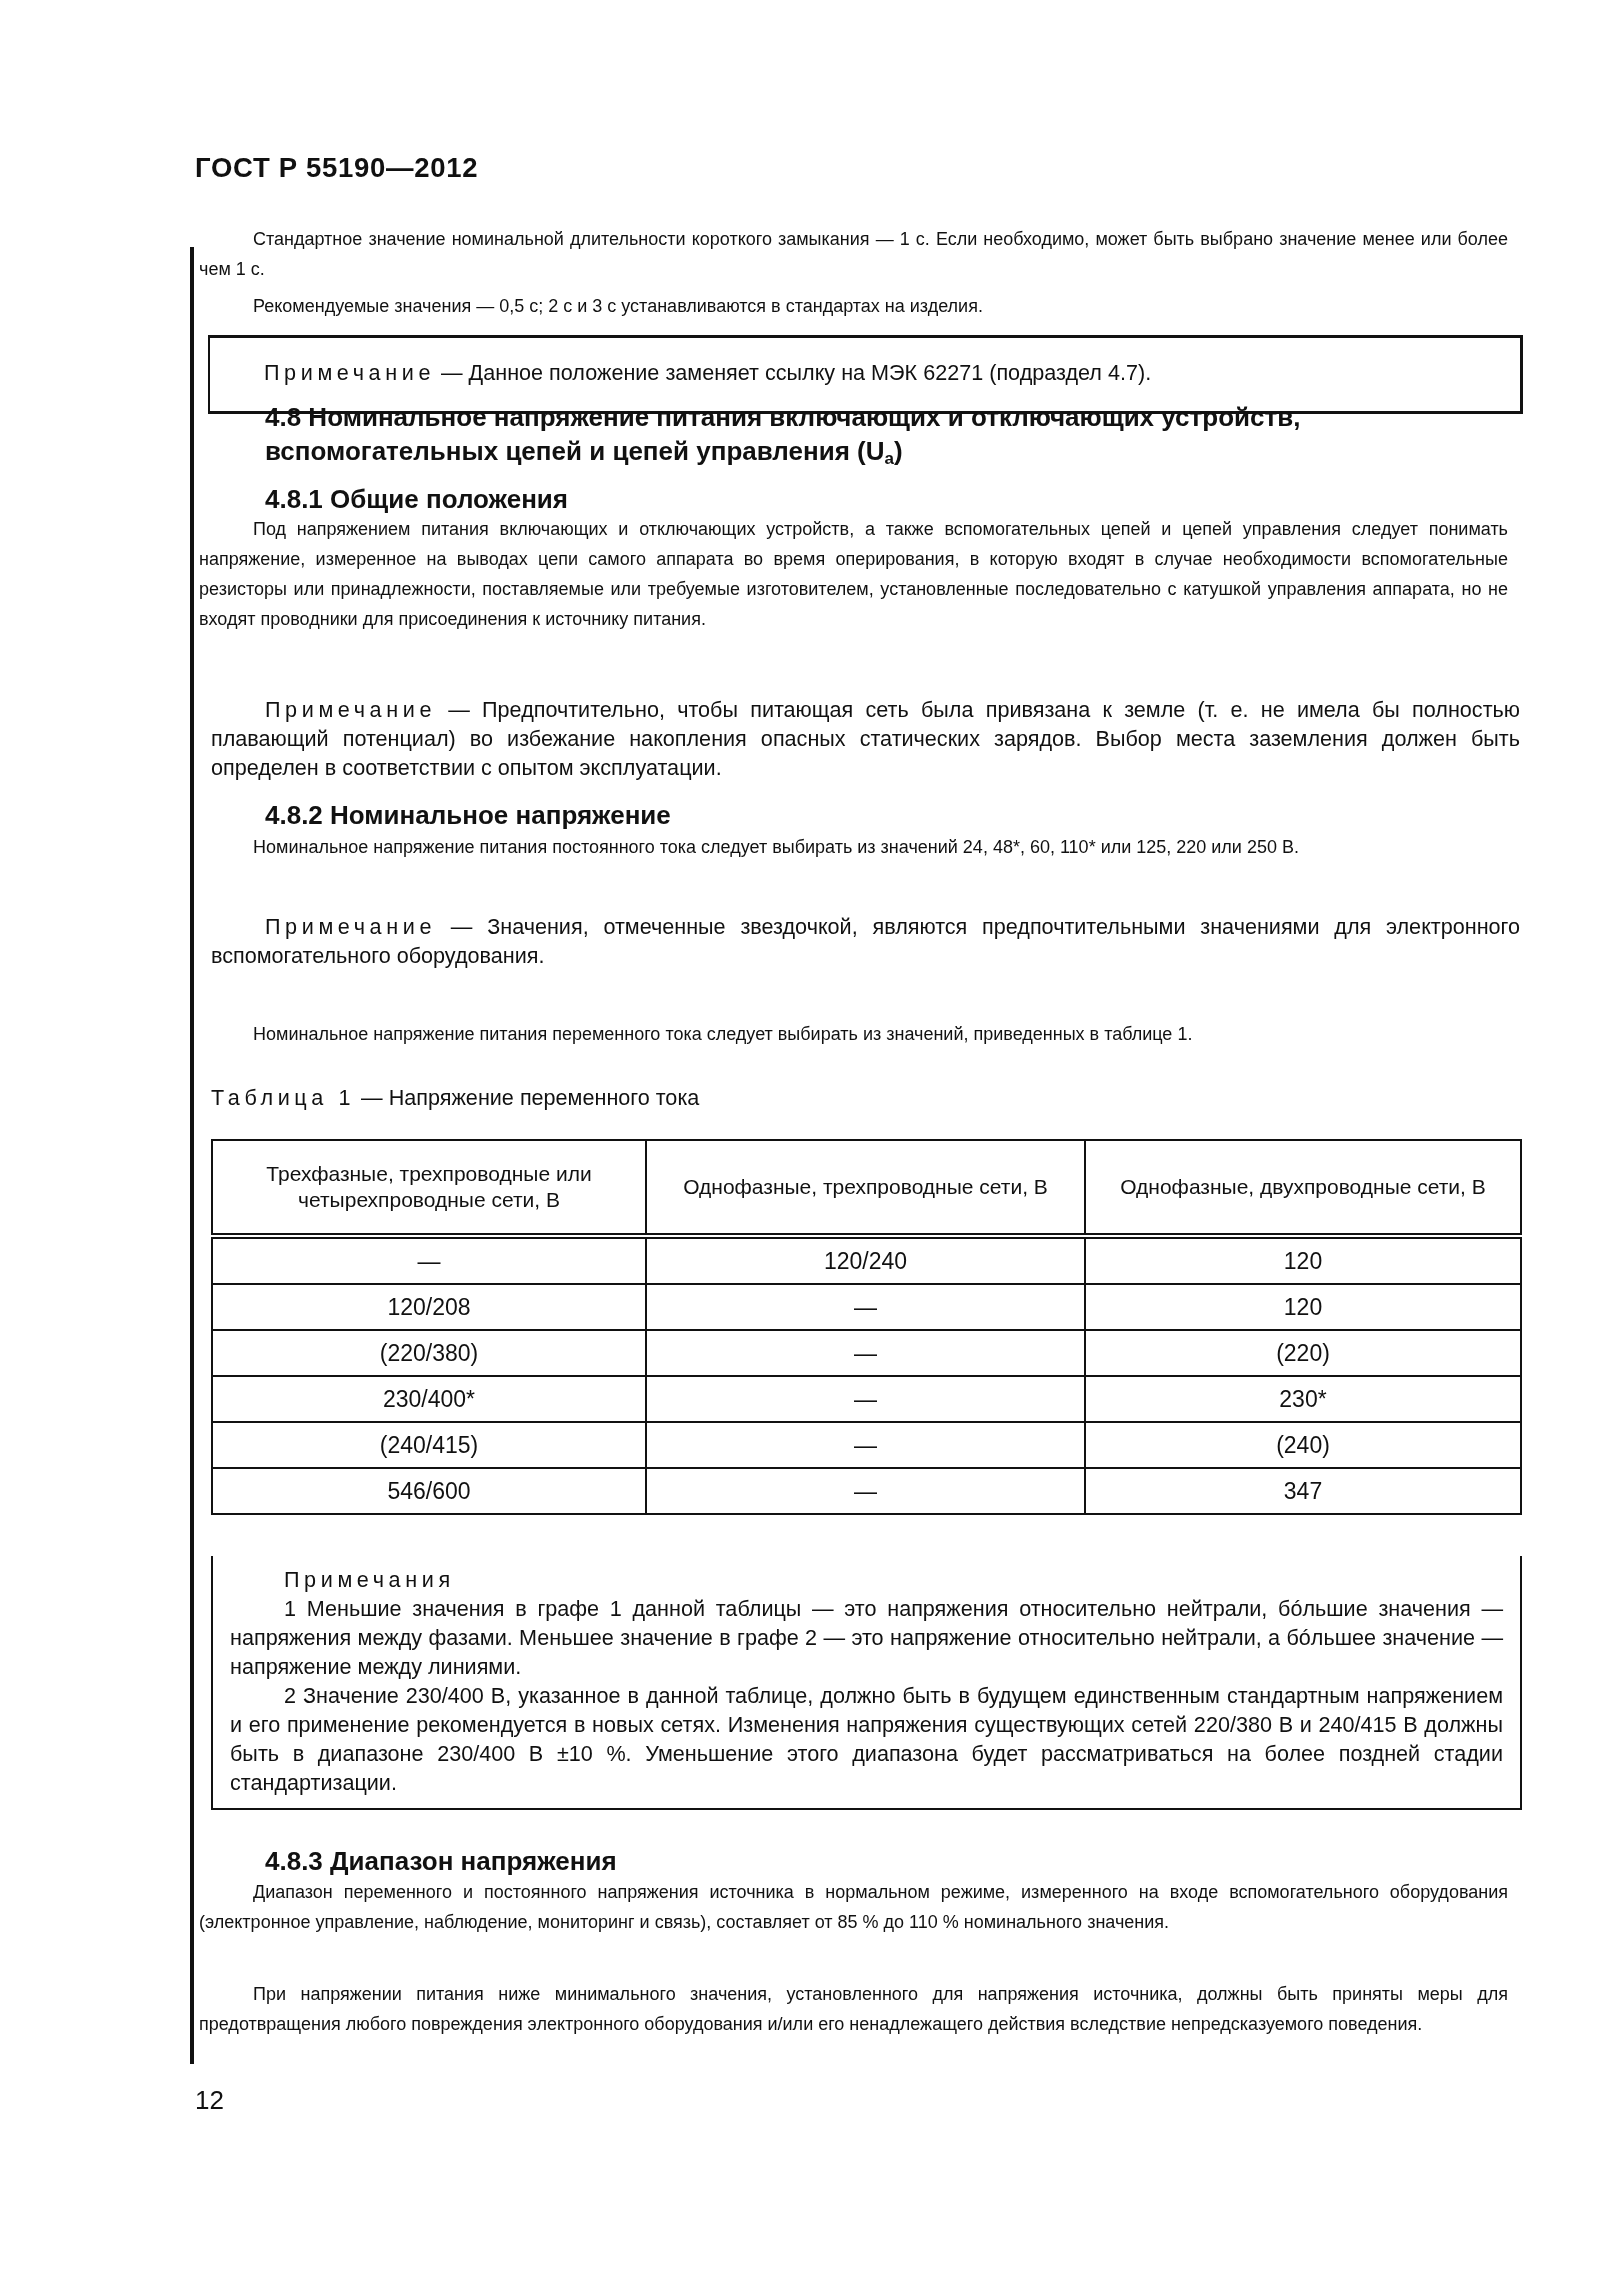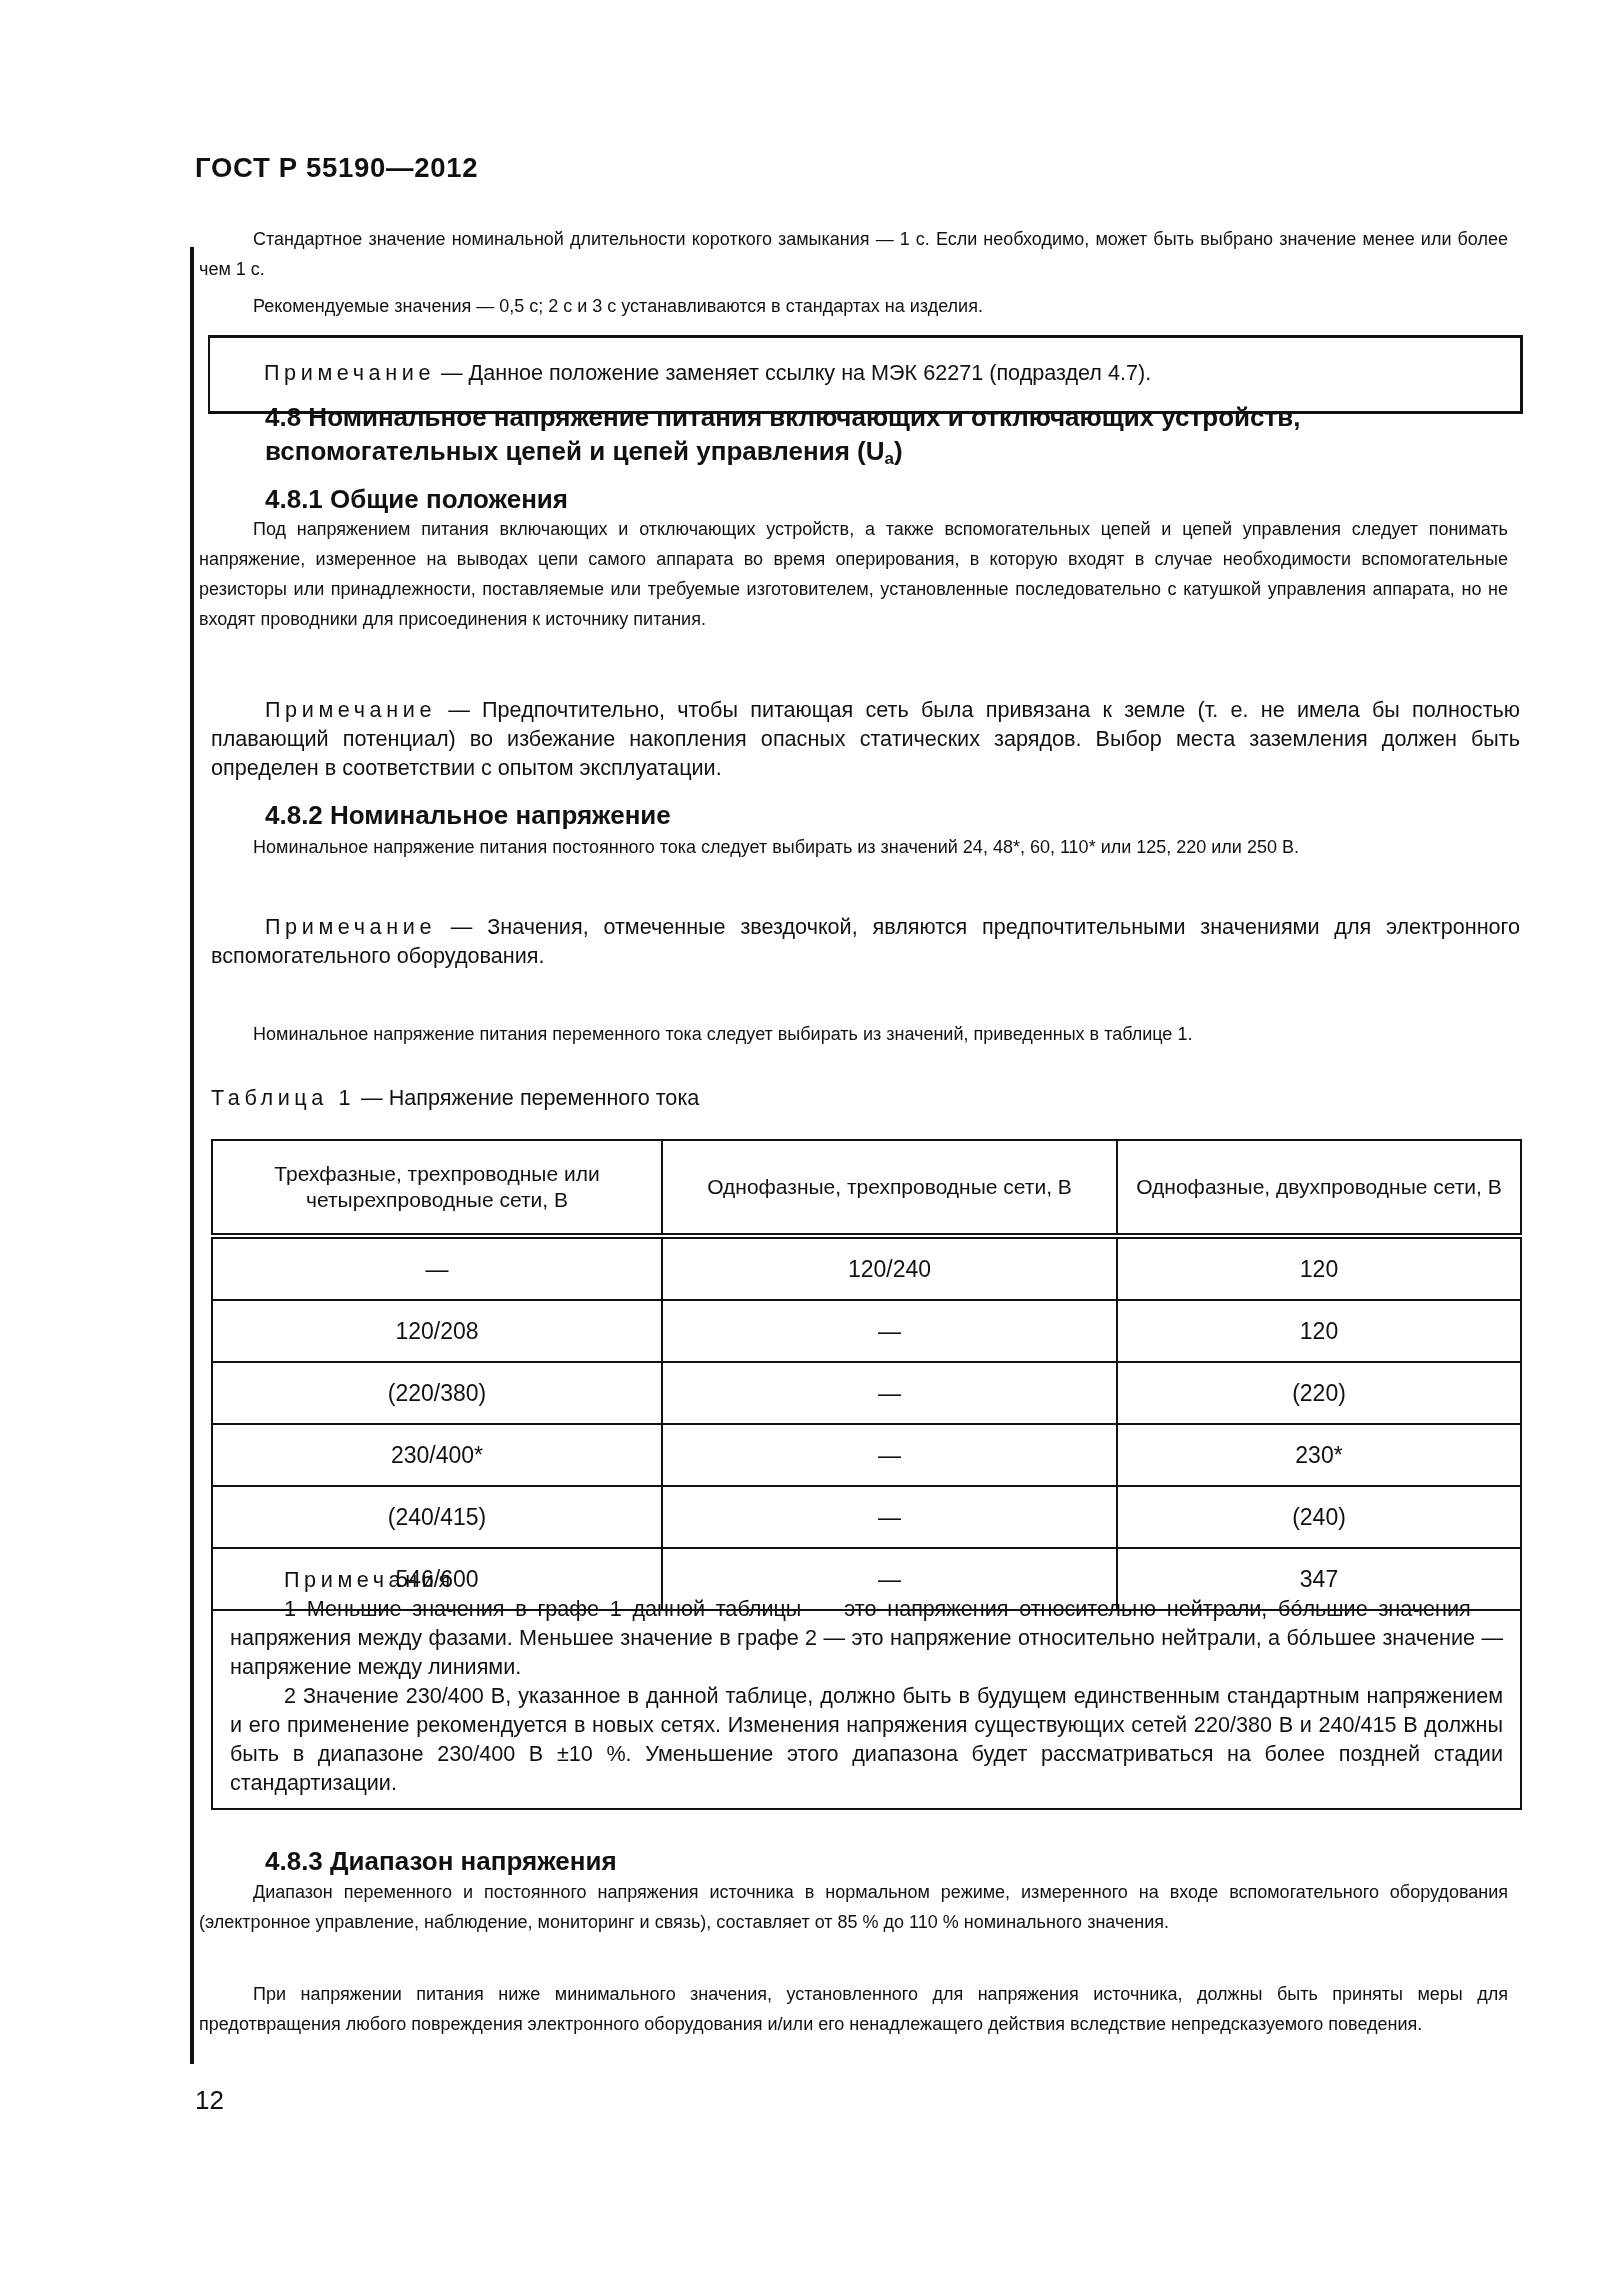--- a/index.html
+++ b/index.html
@@ -15,21 +15,21 @@
   .note { position: absolute; left: 211px; width: 1309px; font-size: 21.6px; line-height: 29px;
           text-align: justify; text-align-last: left; }
   .note .ind { display: inline-block; width: 54px; }
   .sp { letter-spacing: 4.6px; }
   .note-box { left: 208px; top: 335px; width: 1310px; height: 73px; border: 3.3px solid #111111; border-left-width: 2px; }
   .note-box .txt { position: absolute; left: 54px; top: 19.6px; font-size: 21.6px; line-height: 29px; white-space: nowrap; }
   sub { font-size: 17px; vertical-align: -3.9px; }
   .tcap { left: 211px; top: 1083px; font-size: 21.6px; line-height: 29px; }
   table.t { position: absolute; left: 211px; top: 1139px; width: 1311px; border-collapse: collapse;
             font-size: 23px; }
-  table.t td, table.t th { border: 2.6px solid #111111; text-align: center; font-weight: normal; padding: 8px; }
+  table.t td, table.t th { border: 2.6px solid #111111; text-align: center; font-weight: normal; padding: 0; }
   table.t th { height: 68px; font-size: 21px; line-height: 26px; }
   table.t tr.first td { border-top: 6.5px double #111111; }
   table.t td { height: 44px; }
   table.t td.c1 { width: 432px; }
   table.t td.c2 { width: 437px; }
   .tnotes { position: absolute; left: 211px; top: 1556px; width: 1311px; height: 254px;
             border: 2.6px solid #111111; border-top: none; box-sizing: border-box; }
   .tnotes .inner { position: absolute; left: 17px; right: 17px; top: 9.2px; font-size: 21.6px; line-height: 29px;
                    text-align: justify; text-align-last: left; }
   .tnotes .ind { display: inline-block; width: 54px; }

